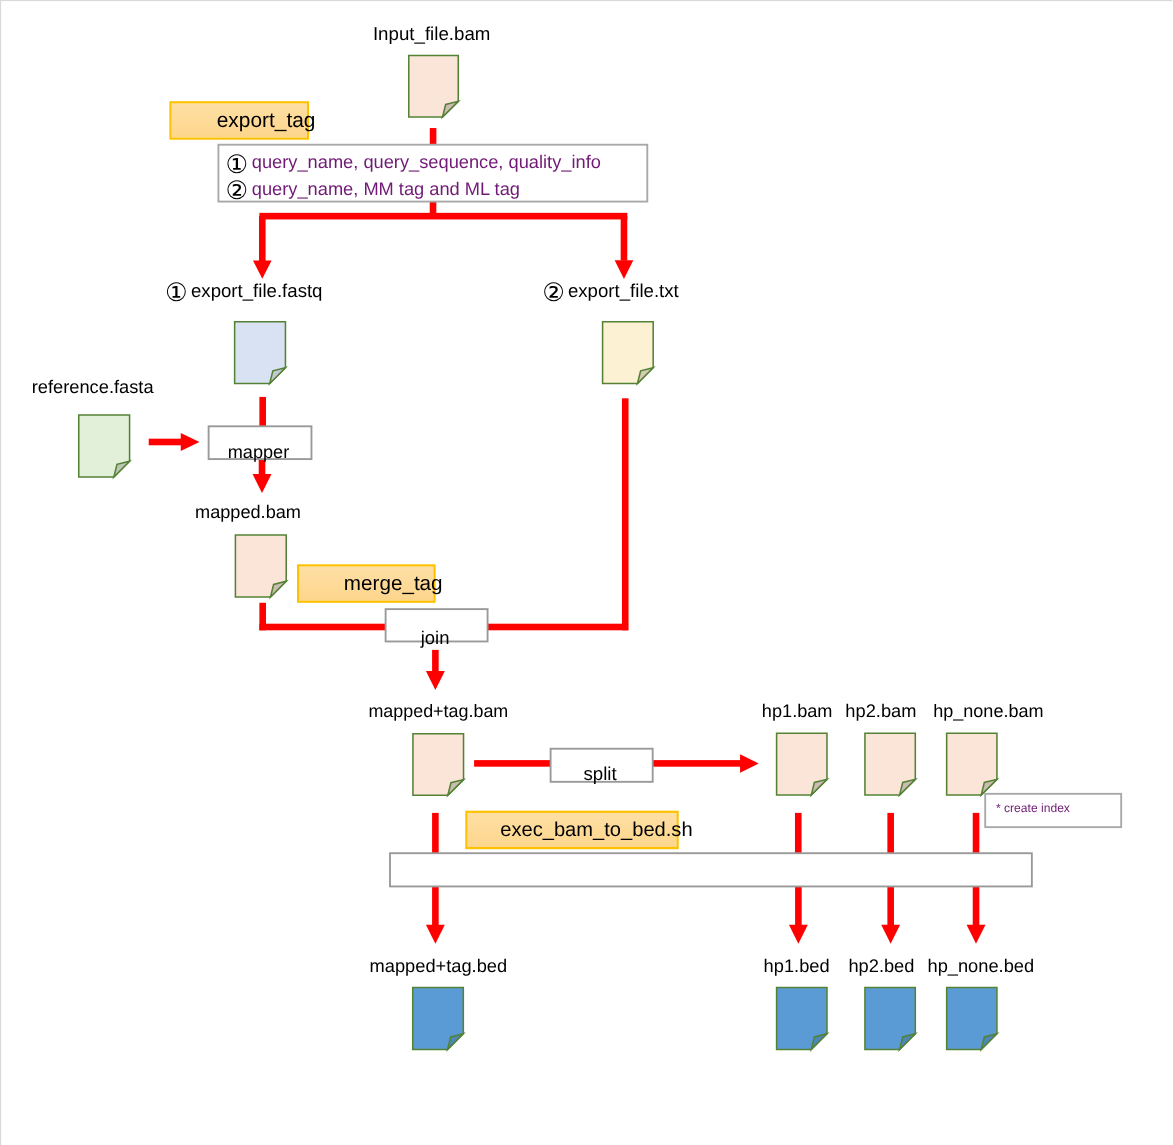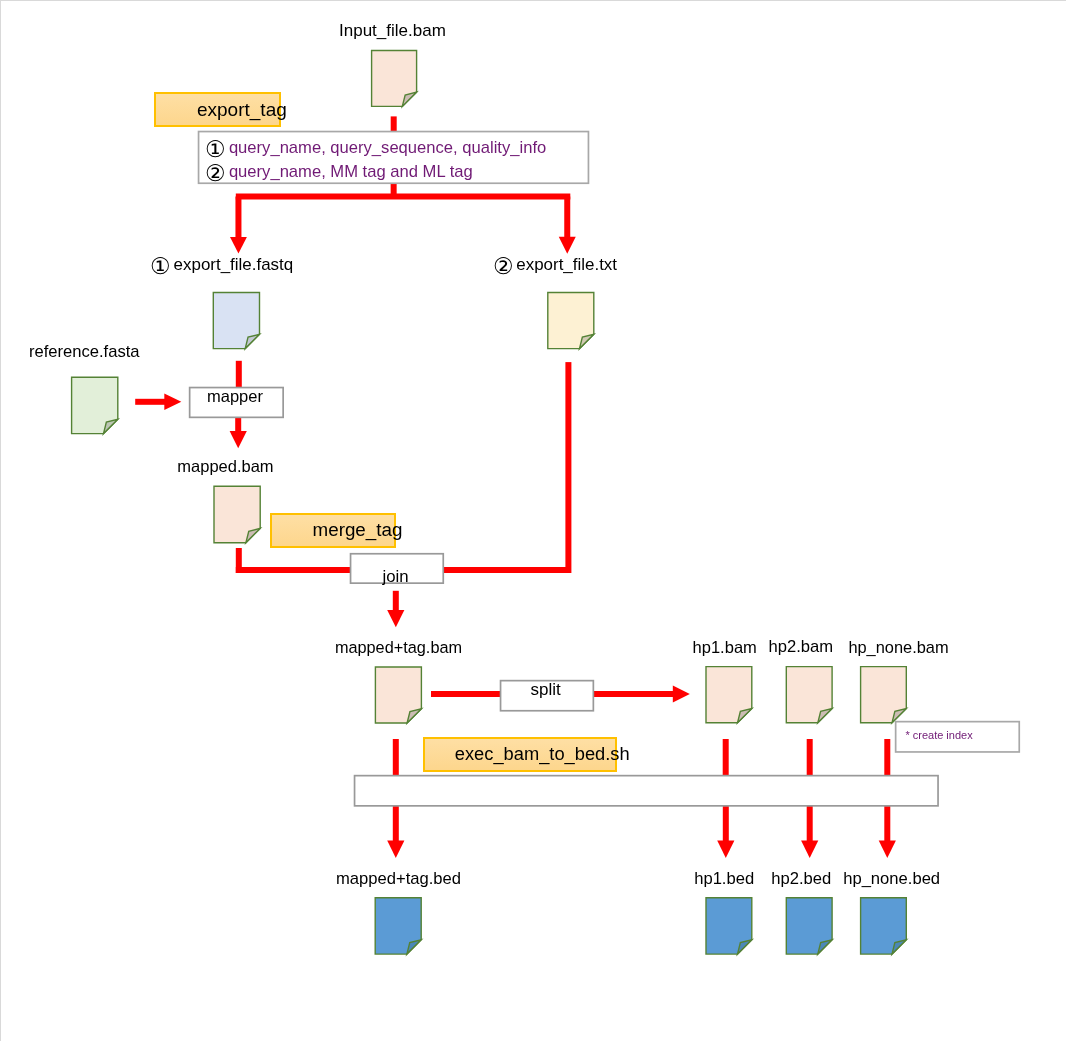--- a/index.html
+++ b/index.html
@@ -9,21 +9,21 @@
   will-change:transform;}
 #top-rule{position:absolute;left:0;top:0;width:1066px;height:1px;background:#d9d9d9;z-index:40;}
 #left-rule{position:absolute;left:0;top:0;width:1px;height:1041px;background:#d9d9d9;z-index:40;}
 svg#canvas{position:absolute;left:0;top:0;width:1066px;height:1041px;z-index:1;}
 .lbl{position:absolute;white-space:pre;color:#000;line-height:1;z-index:10;}
 .marker{position:absolute;white-space:pre;color:#000;line-height:1;z-index:10;font-size:23px;}
 .tagbox{position:absolute;box-sizing:border-box;background:linear-gradient(180deg,#FEDFA4 0%,#FDD68D 100%);border:2.2px solid #FFC000;z-index:20;
   display:flex;align-items:center;justify-content:center;}
 .tagbox span{color:#000;line-height:1;white-space:pre;position:relative;top:0.1px;left:0.4px;margin-left:48px;}
 .procbox{position:absolute;box-sizing:border-box;background:transparent;z-index:15;
-  display:flex;align-items:flex-start;justify-content:center;}
+  display:flex;align-items:flex-end;justify-content:center;}
 .procbox span{color:#000;line-height:1;white-space:pre;position:relative;top:0.9px;left:-1.4px;}
 .noteline{position:absolute;white-space:pre;color:#701a75;font-size:16.6px;line-height:1;z-index:16;}
 </style>
 </head>
 <body>
 
 <div id="page">
 <div id="top-rule"></div>
 <div id="left-rule"></div>
 <svg id="canvas" viewBox="0 0 1066 1041">
@@ -139,21 +139,21 @@
 <div class="marker" style="left:205.0px;top:137.8px;z-index:16;">①</div>
 <div class="noteline" style="left:228.9px;top:139.7px;">query_name, query_sequence, quality_info</div>
 <div class="marker" style="left:205.0px;top:161.8px;z-index:16;">②</div>
 <div class="noteline" style="left:228.9px;top:163.7px;">query_name, MM tag and ML tag</div>
 
 <div class="noteline" style="left:905.4px;top:729.8px;font-size:11px;z-index:26;">* create index</div>
 
 <div class="procbox" style="left:188.8px;top:386.7px;width:95.2px;height:31.5px;">
 <span style="font-size:16.5px">mapper</span>
     </div>
-<div class="procbox" style="left:349.7px;top:568px;width:94.4px;height:37px;border-radius:14px;">
+<div class="procbox" style="left:349.7px;top:551px;width:94.4px;height:37px;border-radius:14px;">
 <span style="font-size:16.8px">join</span>
     </div>
 <div class="procbox" style="left:499.7px;top:679.8px;width:94.5px;height:31.8px;">
 <span style="font-size:17.0px">split</span>
     </div>
 
 <div class="tagbox" style="left:153.8px;top:91.7px;width:127.4px;height:35.3px;">
 <span style="font-size:19.0px;left:0.4px">export_tag</span>
     </div>
 <div class="tagbox" style="left:269.7px;top:512.7px;width:126.8px;height:35.0px;">

